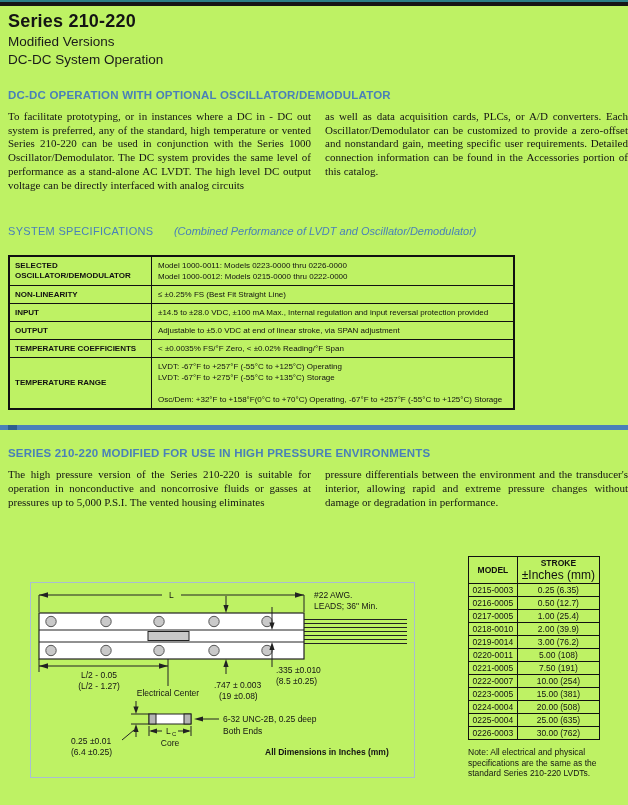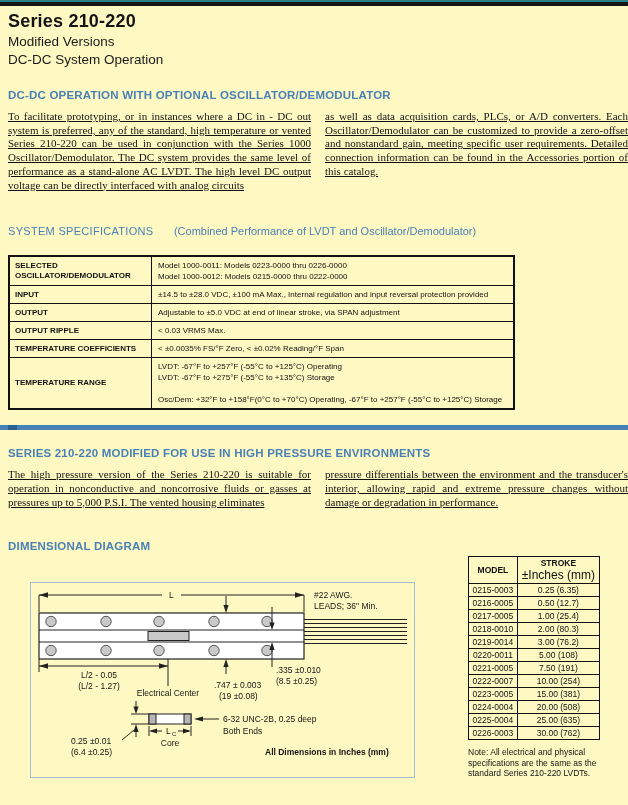--- a/index.html
+++ b/index.html
@@ -1,28 +1,28 @@
 <!DOCTYPE html>
 <html><head>
 <meta charset="utf-8">
 <style>
   html,body{margin:0;padding:0;background:#fff;}
-  .page{position:relative;width:628px;height:805px;background:#fef9c3;overflow:hidden;
+  .page{position:relative;width:628px;height:805px;background:#bef264;overflow:hidden;
         font-family:"Liberation Sans",sans-serif;color:#111;}
   .bar-teal{height:2px;background:#2b7f86;}
   .bar-black{height:4px;background:#161616;}
   .title{margin:5px 8px 0 8px;font-size:18px;font-weight:bold;letter-spacing:.2px;color:#141414;}
   .subtitle{margin:2px 8px 0 8px;font-size:13.5px;line-height:16px;color:#1a1a1a;}
   .sec-head{margin:21px 8px 0 8px;font-size:11.5px;font-weight:bold;color:#4a80b8;letter-spacing:.2px;}
-  .two-col{display:flex;gap:14px;margin:9px 0 0 8px;text-decoration:underline;}
+  .two-col{display:flex;gap:14px;margin:9px 0 0 8px;}
   .two-col p{flex:1;margin:0;font-family:"Liberation Serif",serif;font-size:11px;line-height:13.7px;
              text-align:justify;color:#141414;}
   .spec-head{margin:29px 8px 6px 8px;}
   .spec-title{font-size:11px;color:#4a80b8;letter-spacing:.3px;}
-  .spec-sub{font-size:11px;color:#4a80b8;margin-left:16px;}
+  .spec-sub{font-size:11px;color:#4a80b8;font-style:italic;margin-left:16px;}
   table.spec{border-collapse:collapse;margin:16px 0 0 8px;width:507px;border:2px solid #111;padding-left:33px;}
   table.spec th,table.spec td{border:1px solid #111;font-size:8px;vertical-align:middle;text-align:left;}
   table.spec th{width:134px;font-weight:bold;padding:3px 2px 3px 5px;white-space:pre-line;line-height:10px;}
   table.spec td{padding:3px 4px 3px 6px;white-space:pre-line;line-height:11px;}
   .divider{height:5px;background:#4a80b8;margin:15px 0 0 0;width:628px;position:relative;}
   .divider::before{content:"";position:absolute;left:8px;top:0;width:9px;height:5px;background:#2c5f8e;}
   .hp-head{margin-top:17px;}
   .dim-head{margin-top:31px;}
   .diagram-box{position:absolute;left:30px;top:582px;width:383px;height:194px;border:1px solid #a9bed2;}
   .model-wrap{position:absolute;left:439px;top:556px;width:150px;padding-left:29px;}
@@ -63,30 +63,30 @@
 
   <table class="spec">
     <tbody>
         <tr>
       <th>SELECTED
 OSCILLATOR/DEMODULATOR</th>
       <td>Model 1000-0011:  Models 0223-0000 thru 0226-0000
 Model 1000-0012:  Models 0215-0000 thru 0222-0000</td>
     </tr>
     <tr>
+      <th>NON-LINEARITY</th>
+      <td>≤ ±0.25% FS (Best Fit Straight Line)</td>
+    </tr>
+    <tr>
       <th>INPUT</th>
       <td>±14.5 to ±28.0 VDC, ±100 mA Max., Internal regulation and input reversal protection provided</td>
     </tr>
     <tr>
       <th>OUTPUT</th>
       <td>Adjustable  to ±5.0 VDC at end of linear stroke, via SPAN adjustment</td>
-    </tr>
-    <tr>
-      <th>OUTPUT RIPPLE</th>
-      <td>&lt; 0.03 VRMS Max.</td>
     </tr>
     <tr>
       <th>TEMPERATURE COEFFICIENTS</th>
       <td>&lt; ±0.0035% FS/°F Zero, &lt; ±0.02% Reading/°F Span</td>
     </tr>
     <tr>
       <th>TEMPERATURE RANGE</th>
       <td>LVDT: -67°F to +257°F (-55°C to +125°C) Operating
 LVDT: -67°F to +275°F (-55°C to +135°C) Storage
 
@@ -96,21 +96,20 @@
     </table>
 
   <div class="divider"></div>
 
   <div class="sec-head hp-head">SERIES 210-220 MODIFIED FOR USE IN HIGH PRESSURE ENVIRONMENTS</div>
   <div class="two-col">
     <p>The high pressure version of the Series 210-220 is suitable for operation in nonconductive and noncorrosive fluids or gasses at pressures up to 5,000 P.S.I.  The vented housing eliminates</p>
     <p>pressure differentials between the environment and the transducer's interior, allowing rapid and extreme pressure changes without damage or degradation in performance.</p>
   </div>
 
-  <div class="sec-head dim-head">DIMENSIONAL DIAGRAM</div>
 
   <div class="diagram-box">
     <svg width="383" height="194" viewBox="0 0 383 194">
 
       <line x1="8" y1="12" x2="131" y2="12"></line>
         <line x1="150" y1="12" x2="273" y2="12"></line>
       <polygon points="8,12 17,9.3 17,14.7"></polygon>
         <polygon points="273,12 264,9.3 264,14.7"></polygon>
       <line x1="8" y1="12" x2="8" y2="29"></line>
         <line x1="273" y1="12" x2="273" y2="29"></line>
@@ -215,21 +214,21 @@
       <tr>
             <td>0216-0005</td>
             <td>0.50 (12.7)</td>
           </tr>
       <tr>
             <td>0217-0005</td>
             <td>1.00 (25.4)</td>
           </tr>
       <tr>
             <td>0218-0010</td>
-            <td>2.00 (80.3)</td>
+            <td>2.00 (39.9)</td>
           </tr>
       <tr>
             <td>0219-0014</td>
             <td>3.00 (76.2)</td>
           </tr>
       <tr>
             <td>0220-0011</td>
             <td>5.00 (108)</td>
           </tr>
       <tr>

